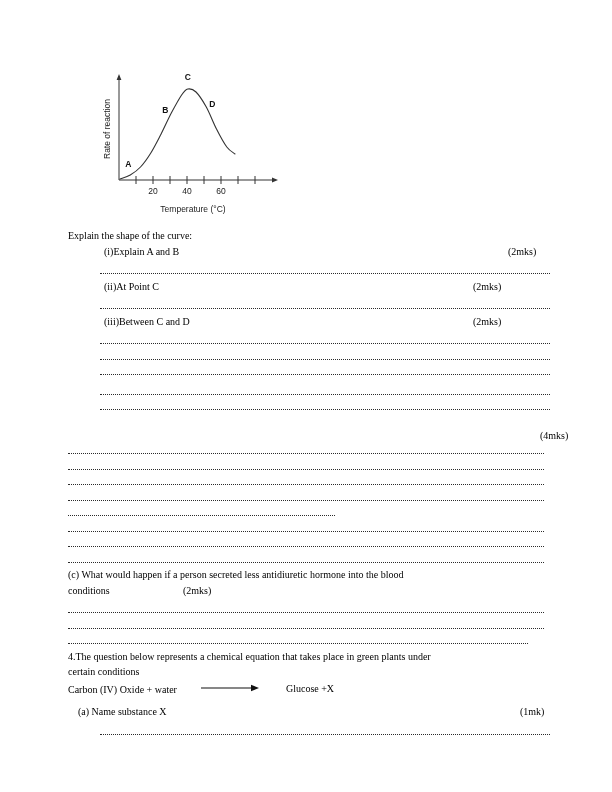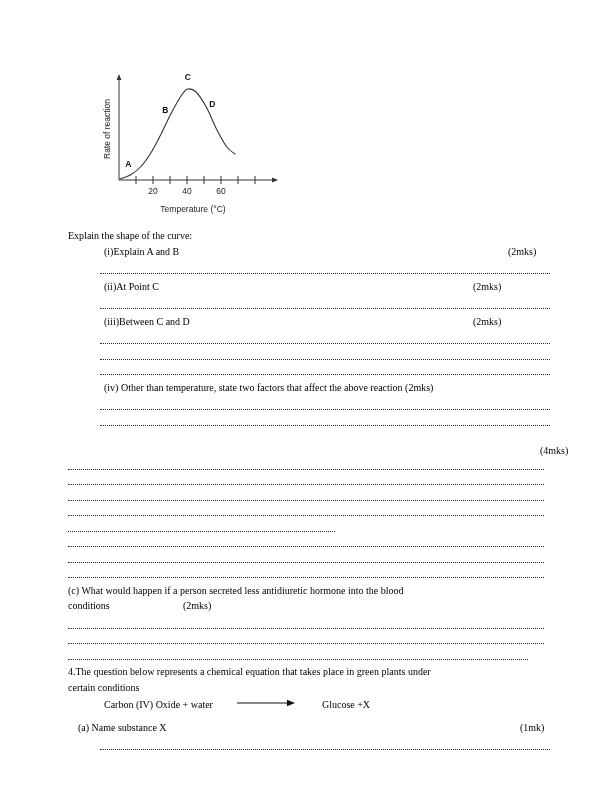--- a/index.html
+++ b/index.html
@@ -72,21 +72,21 @@
   }
   .dots.ind::before { left: 32px; }
   .dots.half::before { right: 215px; }
   .dots.nearfull::before { right: 6px; }
   .dots.short-r::before { right: 22px; }
 
   .spacer-2 { height: 4px; }
   .spacer-4 { height: 9px; }
   .spacer-6 { height: 13px; }
 
-  .eq-row { display: block; margin-left: 36px; }
+  .eq-row { display: block; }
   .eq-arrow {
     display: inline-block;
     vertical-align: middle;
     margin: 0 6px 2px 22px;
   }
 </style>
 </head>
 <body>
 
 <div class="page">
@@ -147,23 +147,20 @@
 
     <div class="line indent-1">
       <span>(iii)Between C and D</span>
       <span class="marks" style="left:405px;">(2mks)</span>
     </div>
     <div class="spacer-2"></div>
     <div class="dots ind"></div>
     <div class="dots ind"></div>
     <div class="dots ind"></div>
 
-    <div class="line indent-1">
-      <span>(iv) Other than temperature, state two factors that affect the above reaction   (2mks)</span>
-    </div>
     <div class="spacer-2"></div>
     <div class="dots ind"></div>
     <div class="dots ind"></div>
 
     <div class="spacer-6"></div>
 
     <div class="line">
       <span class="marks" style="left:440px;margin-left:32px;">(4mks)</span>
     </div>
     <div class="dots nearfull"></div>

